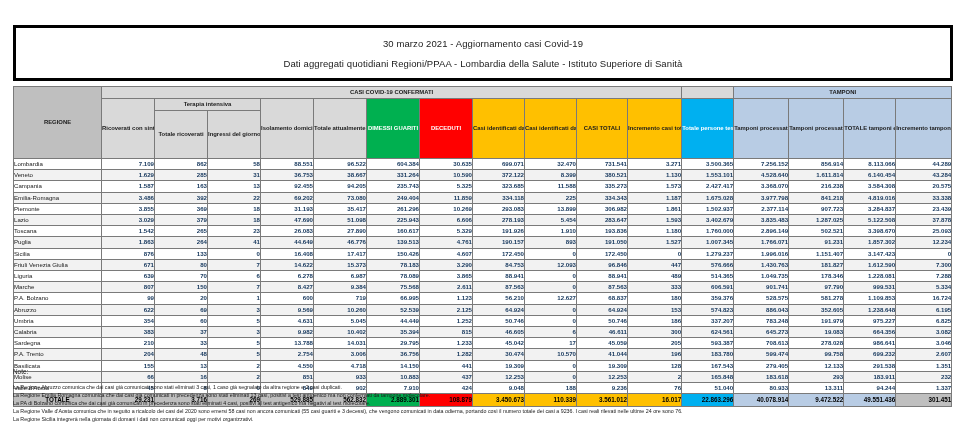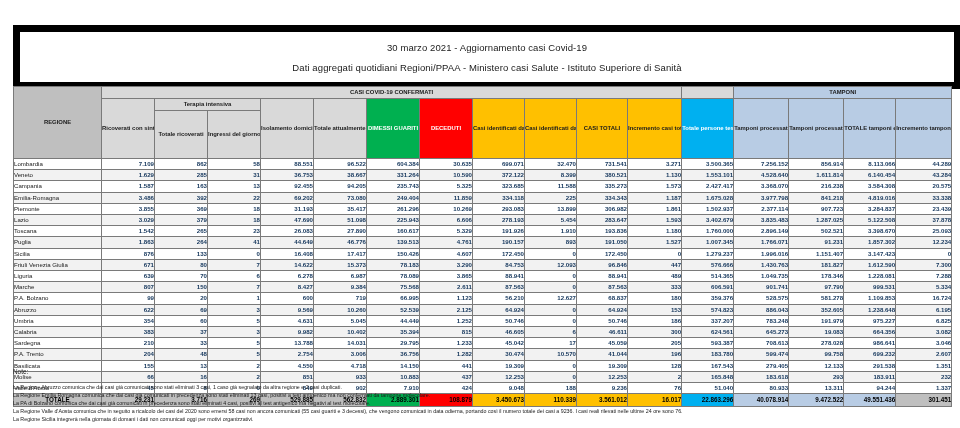--- a/index.html
+++ b/index.html
@@ -9,21 +9,21 @@
     font-family:"Liberation Sans", sans-serif;
     color:#1a1a1a;
     overflow:hidden;
   }
   .page{width:960px;height:428px;position:relative;}
 
   
   .title-box{
     position:absolute;
     left:13px;top:25px;width:934px;height:50px;
-    border:7px solid #000000;
+    border:3px solid #000000;
     background:#ffffff;
     display:flex;flex-direction:column;
     align-items:center;justify-content:center;
     gap:9px;
   }
   .title-line1{font-size:9.5px;color:#1a1a1a;letter-spacing:.1px;}
   .title-line2{font-size:9.5px;color:#1a1a1a;letter-spacing:.1px;}
 
   
   table.covid{
@@ -111,21 +111,21 @@
     white-space:nowrap;
   }
 </style>
 </head>
 <body>
 
 <div class="page">
 
   <div class="title-box">
     <div class="title-line1">30 marzo 2021 - Aggiornamento casi Covid-19</div>
-    <div class="title-line2">Dati aggregati quotidiani Regioni/PPAA - Ministero casi Salute - Istituto Superiore di Sanità</div>
+    <div class="title-line2">Dati aggregati quotidiani Regioni/PPAA - Lombardia della Salute - Istituto Superiore di Sanità</div>
   </div>
 
   <table class="covid">
     <colgroup>
       <col style="width:88px">
       <col style="width:53px">
         <col style="width:53px">
         <col style="width:53px">
       <col style="width:53px">
         <col style="width:53px">

